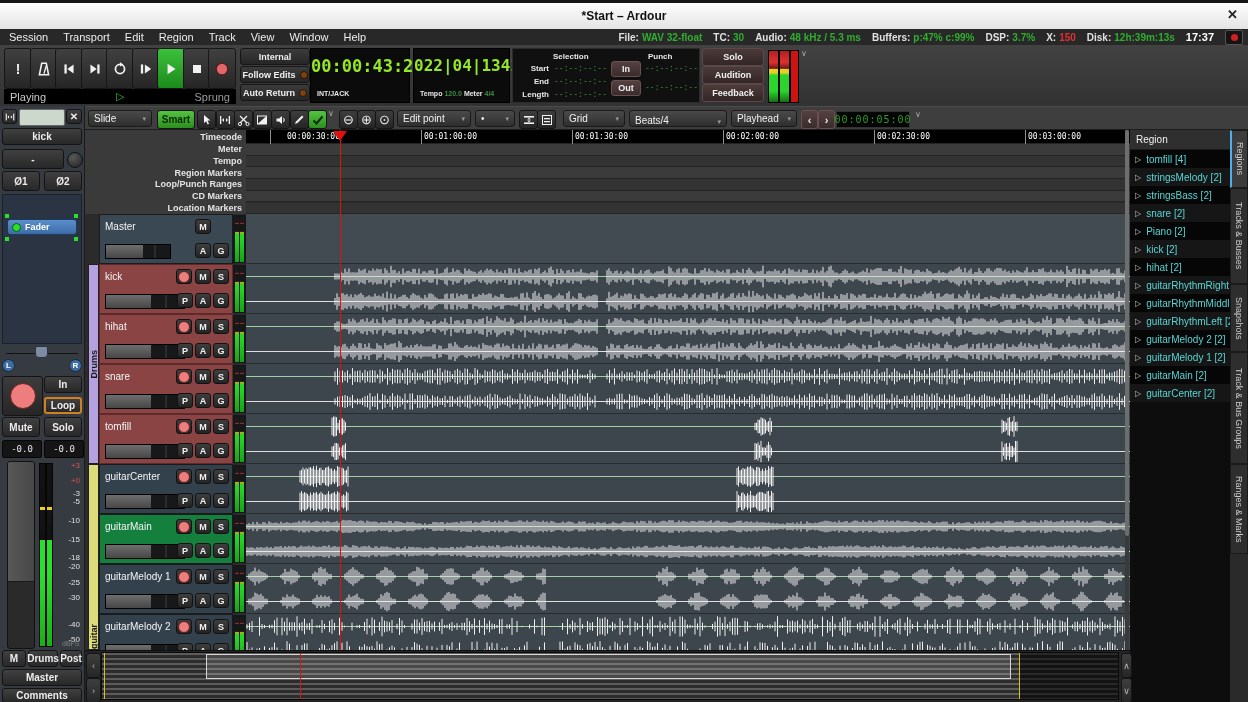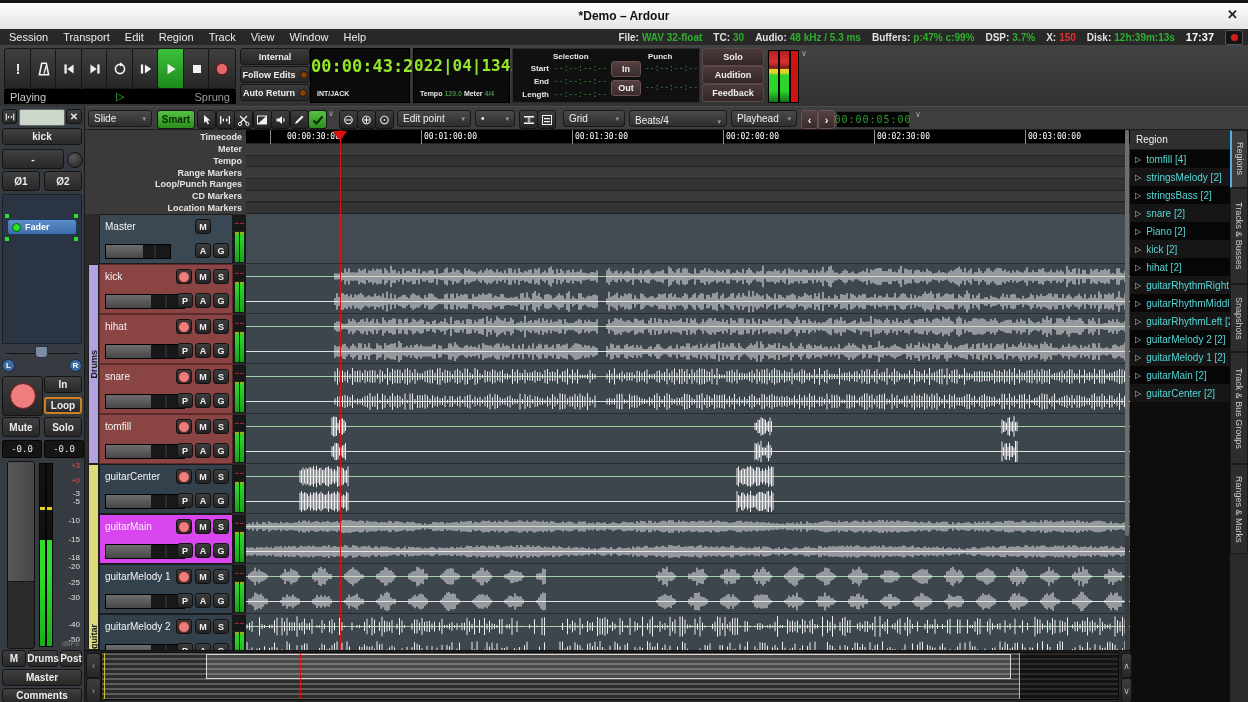--- a/index.html
+++ b/index.html
@@ -158,21 +158,21 @@
   .sumbtn{position:absolute;width:13px;height:23px;background:linear-gradient(#3e3e3e,#262626);border:1px solid #141414;
     border-radius:3px;color:#b8b8b8;font-size:9px;display:flex;align-items:center;justify-content:center;}
   svg{display:block;}
 </style>
 </head>
 <body>
 
 <div class="app">
 
   <div class="titlebar">
-    <span>*Demo – Ardour</span>
+    <span>*Start – Ardour</span>
     <span class="close">✕</span>
   </div>
 
   <div class="menubar">
     <div class="menus" id="menus">
         <div>Session</div>
         <div>Transport</div>
         <div>Edit</div>
         <div>Region</div>
         <div>Track</div>
@@ -475,21 +475,21 @@
         <div class="tclabel" style="left: 480px;">00:02:00:00</div>
         <div class="tctick" style="left: 628px;"></div>
         <div class="tclabel" style="left: 631px;">00:02:30:00</div>
         <div class="tctick" style="left: 779px;"></div>
         <div class="tclabel" style="left: 782px;">00:03:00:00</div>
       </div>
       <div class="rlabel" style="top: 14.35px; right: 888px;">Meter</div>
       <div class="rrow" style="top: 14px; height: 11.7px; background: rgb(59, 59, 59);"></div>
       <div class="rlabel" style="top: 26.05px; right: 888px;">Tempo</div>
       <div class="rrow" style="top: 25.7px; height: 11.7px; background: rgb(51, 51, 51);"></div>
-      <div class="rlabel" style="top: 37.75px; right: 888px;">Range Markers</div>
+      <div class="rlabel" style="top: 37.75px; right: 888px;">Region Markers</div>
       <div class="rrow" style="top: 37.4px; height: 11.7px; background: rgb(59, 59, 59);"></div>
       <div class="rlabel" style="top: 49.45px; right: 888px;">Loop/Punch Ranges</div>
       <div class="rrow" style="top: 49.1px; height: 11.7px; background: rgb(51, 51, 51);"></div>
       <div class="rlabel" style="top: 61.15px; right: 888px;">CD Markers</div>
       <div class="rrow" style="top: 60.8px; height: 11.7px; background: rgb(59, 59, 59);"></div>
       <div class="rlabel" style="top: 72.85px; right: 888px;">Location Markers</div>
       <div class="rrow" style="top: 72.5px; height: 11.7px; background: rgb(51, 51, 51);"></div>
       <div class="trackrow" style="top: 84px;">
         <div class="thead" style="background: rgb(58, 72, 84);">
           <div class="tname">Master</div>
@@ -646,21 +646,21 @@
         <div class="tcontent">
           <svg width="884" height="50">
             <line x1="0" x2="884" y1="12.5" y2="12.5" stroke="#a4cfa4" stroke-width="1.2"></line>
             <path d="M54.0 6.6L54.0 18.4M55.5 5.7L55.5 19.3M57.0 3.6L57.0 21.4M58.5 5.6L58.5 19.4M60.0 3.8L60.0 21.2M61.5 5.0L61.5 20.0M63.0 3.4L63.0 21.6M64.5 3.3L64.5 21.7M66.0 4.4L66.0 20.6M67.5 2.2L67.5 22.8M69.0 5.5L69.0 19.5M70.5 1.8L70.5 23.2M72.0 6.0L72.0 19.0M73.5 4.0L73.5 21.0M75.0 3.7L75.0 21.3M76.5 6.1L76.5 18.9M78.0 5.8L78.0 19.2M79.5 3.8L79.5 21.2M81.0 3.1L81.0 21.9M82.5 2.4L82.5 22.6M84.0 4.6L84.0 20.4M85.5 4.5L85.5 20.5M87.0 6.6L87.0 18.4M88.5 5.0L88.5 20.0M90.0 6.7L90.0 18.3M91.5 2.1L91.5 22.9M93.0 3.0L93.0 22.0M94.5 5.1L94.5 19.9M96.0 3.6L96.0 21.4M97.5 4.5L97.5 20.5M99.0 6.6L99.0 18.4M100.5 5.9L100.5 19.1M102.0 2.6L102.0 22.4M491.0 4.0L491.0 21.0M492.5 2.4L492.5 22.6M494.0 6.4L494.0 18.6M495.5 5.5L495.5 19.5M497.0 4.0L497.0 21.0M498.5 5.1L498.5 19.9M500.0 4.5L500.0 20.5M501.5 2.6L501.5 22.4M503.0 3.2L503.0 21.8M504.5 1.9L504.5 23.1M506.0 3.6L506.0 21.4M507.5 4.8L507.5 20.2M509.0 6.4L509.0 18.6M510.5 3.1L510.5 21.9M512.0 2.9L512.0 22.1M513.5 3.8L513.5 21.2M515.0 6.9L515.0 18.1M516.5 4.8L516.5 20.2M518.0 6.9L518.0 18.1M519.5 4.3L519.5 20.7M521.0 6.0L521.0 19.0M522.5 2.1L522.5 22.9M524.0 4.4L524.0 20.6M525.5 2.5L525.5 22.5M527.0 3.0L527.0 22.0" stroke="#efefef" stroke-width="1"></path>
             <line x1="0" x2="884" y1="37.5" y2="37.5" stroke="#e0e0e0" stroke-width="1.2"></line>
             <path d="M54.0 28.8L54.0 46.2M55.5 27.1L55.5 47.9M57.0 29.4L57.0 45.6M58.5 28.2L58.5 46.8M60.0 28.8L60.0 46.2M61.5 30.0L61.5 45.0M63.0 31.6L63.0 43.4M64.5 28.6L64.5 46.4M66.0 30.8L66.0 44.2M67.5 28.4L67.5 46.6M69.0 29.0L69.0 46.0M70.5 27.9L70.5 47.1M72.0 30.3L72.0 44.7M73.5 29.3L73.5 45.7M75.0 27.8L75.0 47.2M76.5 29.4L76.5 45.6M78.0 30.3L78.0 44.7M79.5 31.0L79.5 44.0M81.0 29.8L81.0 45.2M82.5 27.2L82.5 47.8M84.0 30.3L84.0 44.7M85.5 29.5L85.5 45.5M87.0 29.0L87.0 46.0M88.5 27.8L88.5 47.2M90.0 30.1L90.0 44.9M91.5 27.3L91.5 47.7M93.0 28.6L93.0 46.4M94.5 29.7L94.5 45.3M96.0 31.7L96.0 43.3M97.5 30.4L97.5 44.6M99.0 31.5L99.0 43.5M100.5 27.6L100.5 47.4M102.0 28.8L102.0 46.2M491.0 27.1L491.0 47.9M492.5 30.9L492.5 44.1M494.0 32.0L494.0 43.0M495.5 28.9L495.5 46.1M497.0 28.3L497.0 46.7M498.5 30.2L498.5 44.8M500.0 31.8L500.0 43.2M501.5 29.1L501.5 45.9M503.0 31.1L503.0 43.9M504.5 26.8L504.5 48.2M506.0 31.3L506.0 43.7M507.5 31.5L507.5 43.5M509.0 31.9L509.0 43.1M510.5 30.2L510.5 44.8M512.0 28.6L512.0 46.4M513.5 27.9L513.5 47.1M515.0 28.0L515.0 47.0M516.5 28.3L516.5 46.7M518.0 29.3L518.0 45.7M519.5 30.0L519.5 45.0M521.0 27.4L521.0 47.6M522.5 26.9L522.5 48.1M524.0 31.6L524.0 43.4M525.5 26.9L525.5 48.1M527.0 28.9L527.0 46.1" stroke="#efefef" stroke-width="1"></path>
           </svg>
         </div>
       </div>
       <div class="trackrow" style="top: 384px;">
-        <div class="thead" style="background: #d946ef;">
+        <div class="thead" style="background: #15803d;">
           <div class="tname">guitarMain</div>
           <div class="hrec" style="left: 76px; top: 4px;">
             <i></i>
           </div>
           <div class="hbtn" style="left: 95px; top: 4px;">M</div>
           <div class="hbtn" style="left: 113px; top: 4px;">S</div>
           <div class="hfader">
             <i></i>
             <b></b>
           </div>

